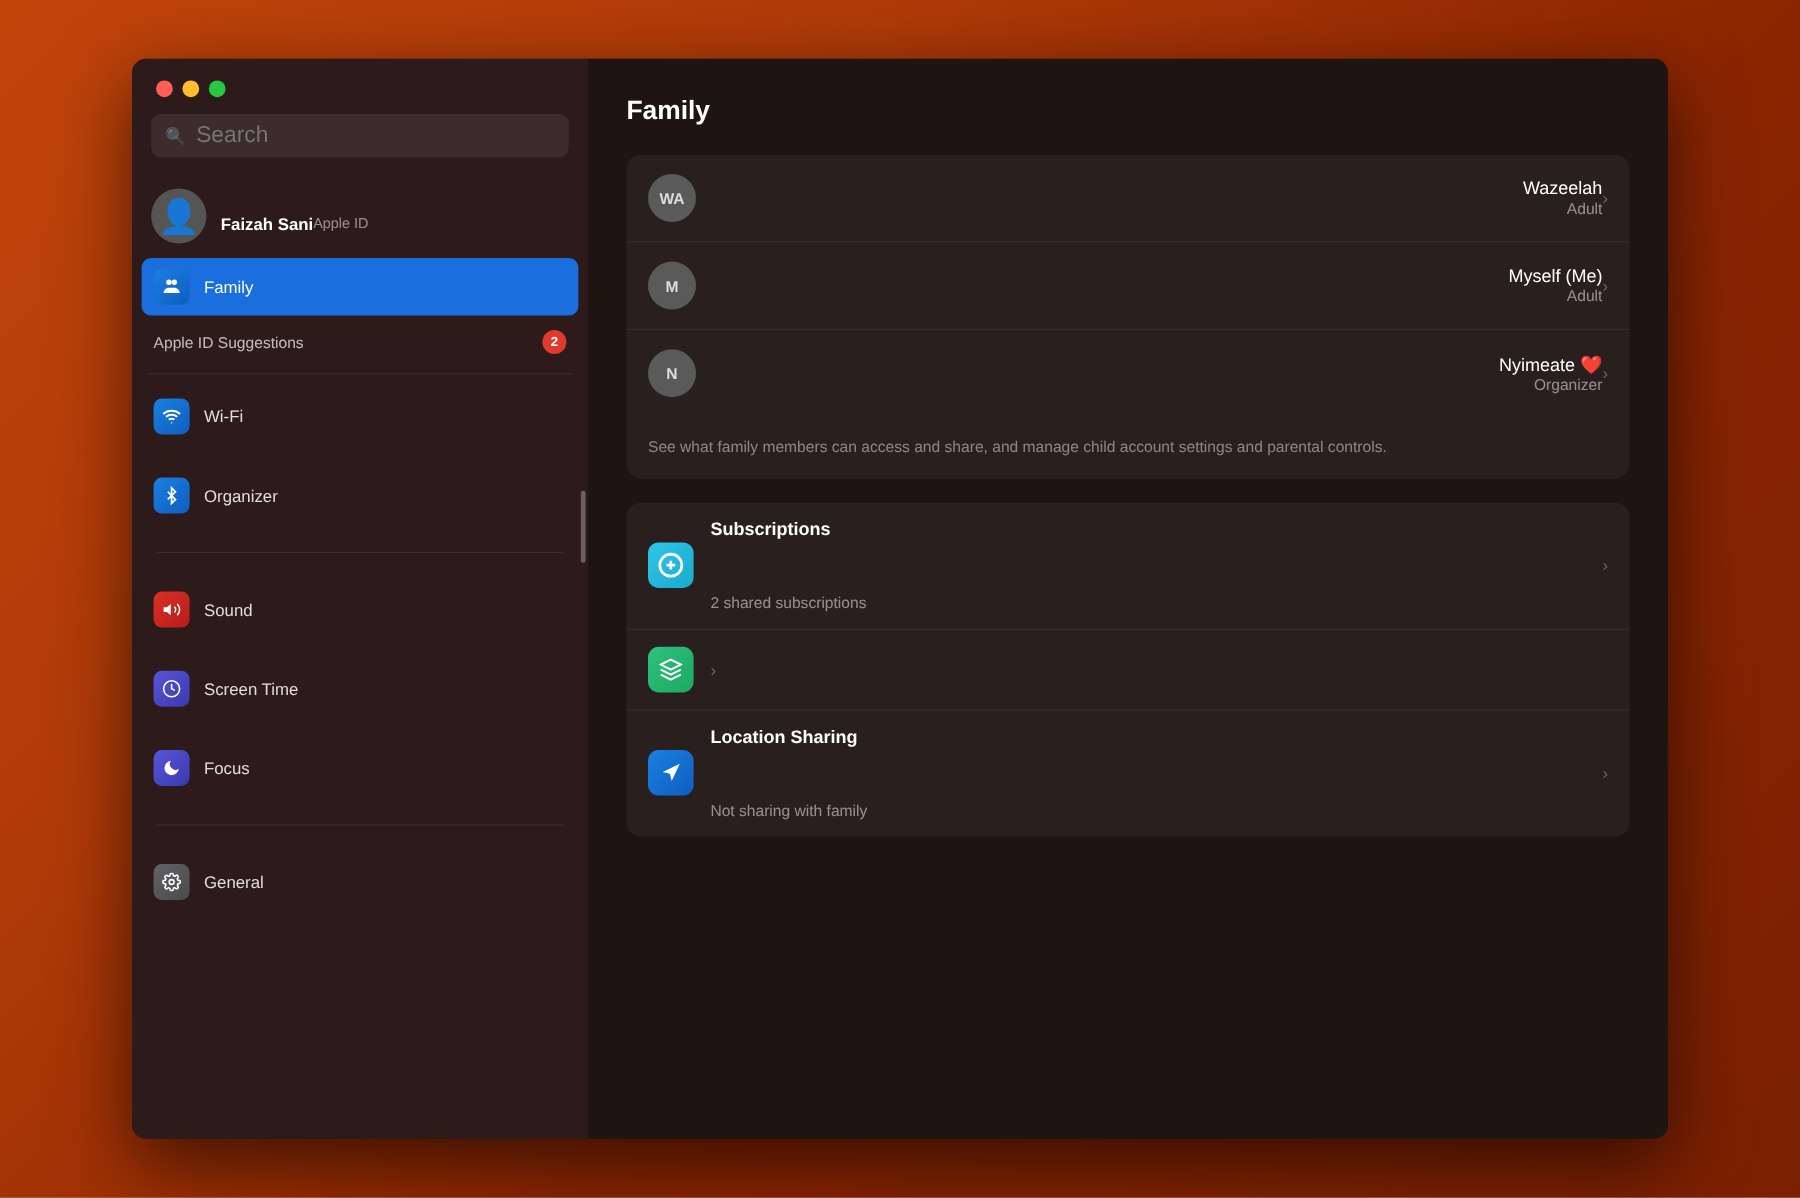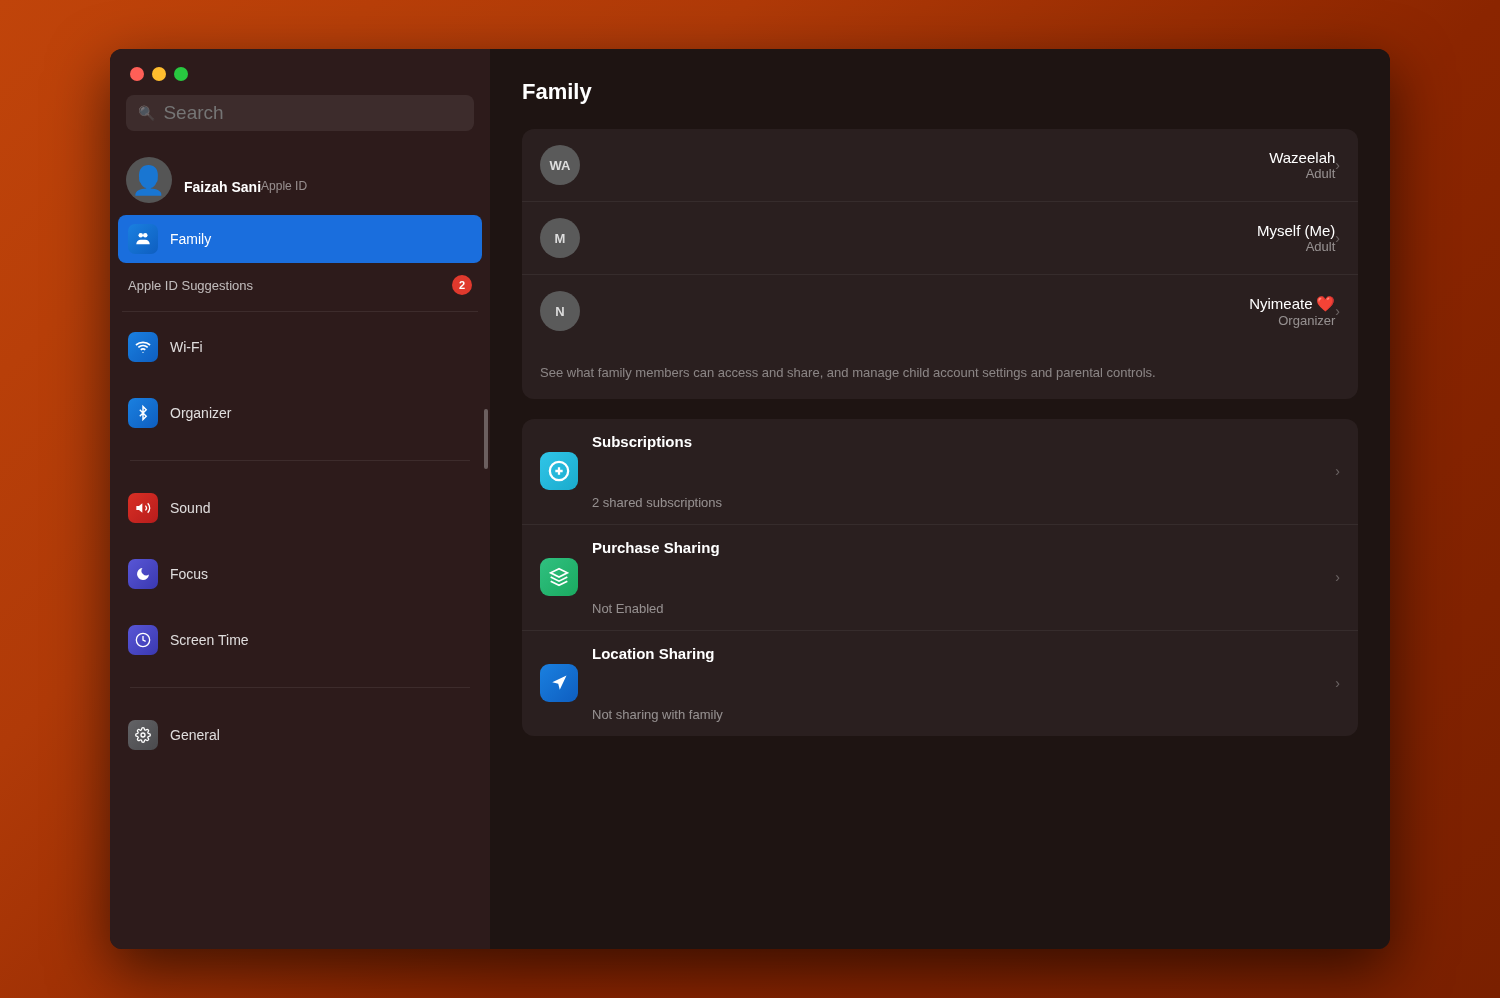--- a/index.html
+++ b/index.html
@@ -421,36 +421,36 @@
           <svg width="16" height="16" viewBox="0 0 24 24" fill="none" stroke="white" stroke-width="2">
             <polygon points="11 5 6 9 2 9 2 15 6 15 11 19 11 5" fill="white" stroke="none"></polygon>
             <path d="M15.54 8.46a5 5 0 0 1 0 7.07"></path>
             <path d="M19.07 4.93a10 10 0 0 1 0 14.14"></path>
           </svg>
         </div>
         <span class="sidebar-item-label">Sound</span>
       </div>
 
       <div class="sidebar-item">
-        <div class="icon-box icon-focus">
-          <svg width="16" height="16" viewBox="0 0 24 24" fill="white">
-            <path d="M21 12.79A9 9 0 1 1 11.21 3 7 7 0 0 0 21 12.79z"></path>
-          </svg>
-        </div>
-        <span class="sidebar-item-label">Focus</span>
-      </div>
-
-      <div class="sidebar-item">
         <div class="icon-box icon-screentime">
           <svg width="16" height="16" viewBox="0 0 24 24" fill="none" stroke="white" stroke-width="2">
             <circle cx="12" cy="12" r="10"></circle>
             <polyline points="12 6 12 12 16 14"></polyline>
           </svg>
         </div>
         <span class="sidebar-item-label">Screen Time</span>
+      </div>
+
+      <div class="sidebar-item">
+        <div class="icon-box icon-focus">
+          <svg width="16" height="16" viewBox="0 0 24 24" fill="white">
+            <path d="M21 12.79A9 9 0 1 1 11.21 3 7 7 0 0 0 21 12.79z"></path>
+          </svg>
+        </div>
+        <span class="sidebar-item-label">Focus</span>
       </div>
 
       <div class="sidebar-divider"></div>
 
       <div class="sidebar-item">
         <div class="icon-box icon-general">
           <svg width="16" height="16" viewBox="0 0 24 24" fill="none" stroke="white" stroke-width="2">
             <circle cx="12" cy="12" r="3"></circle>
             <path d="M19.4 15a1.65 1.65 0 0 0 .33 1.82l.06.06a2 2 0 0 1-2.83 2.83l-.06-.06a1.65 1.65 0 0 0-1.82-.33 1.65 1.65 0 0 0-1 1.51V21a2 2 0 0 1-4 0v-.09A1.65 1.65 0 0 0 9 19.4a1.65 1.65 0 0 0-1.82.33l-.06.06a2 2 0 0 1-2.83-2.83l.06-.06A1.65 1.65 0 0 0 4.68 15a1.65 1.65 0 0 0-1.51-1H3a2 2 0 0 1 0-4h.09A1.65 1.65 0 0 0 4.6 9a1.65 1.65 0 0 0-.33-1.82l-.06-.06a2 2 0 0 1 2.83-2.83l.06.06A1.65 1.65 0 0 0 9 4.68a1.65 1.65 0 0 0 1-1.51V3a2 2 0 0 1 4 0v.09a1.65 1.65 0 0 0 1 1.51 1.65 1.65 0 0 0 1.82-.33l.06-.06a2 2 0 0 1 2.83 2.83l-.06.06A1.65 1.65 0 0 0 19.4 9a1.65 1.65 0 0 0 1.51 1H21a2 2 0 0 1 0 4h-.09a1.65 1.65 0 0 0-1.51 1z"></path>
           </svg>
@@ -524,24 +524,20 @@
       </div>
 
       <div class="service-row">
         <div class="service-icon-box icon-purchase">
           <svg width="20" height="22" viewBox="0 0 24 24" fill="none" stroke="white" stroke-width="2">
             <path d="M12 2L2 7l10 5 10-5-10-5z"></path>
             <path d="M2 17l10 5 10-5"></path>
             <path d="M2 12l10 5 10-5"></path>
           </svg>
         </div>
-        <div class="service-info">
-          <div class="service-name">Purchase Sharing</div>
-          <div class="service-sub">Not Enabled</div>
-        </div>
         <span class="chevron-right">›</span>
       </div>
 
       <div class="service-row">
         <div class="service-icon-box icon-location">
           <svg width="18" height="18" viewBox="0 0 24 24" fill="white">
             <polygon points="3 11 22 2 13 21 11 13 3 11"></polygon>
           </svg>
         </div>
         <div class="service-info">

